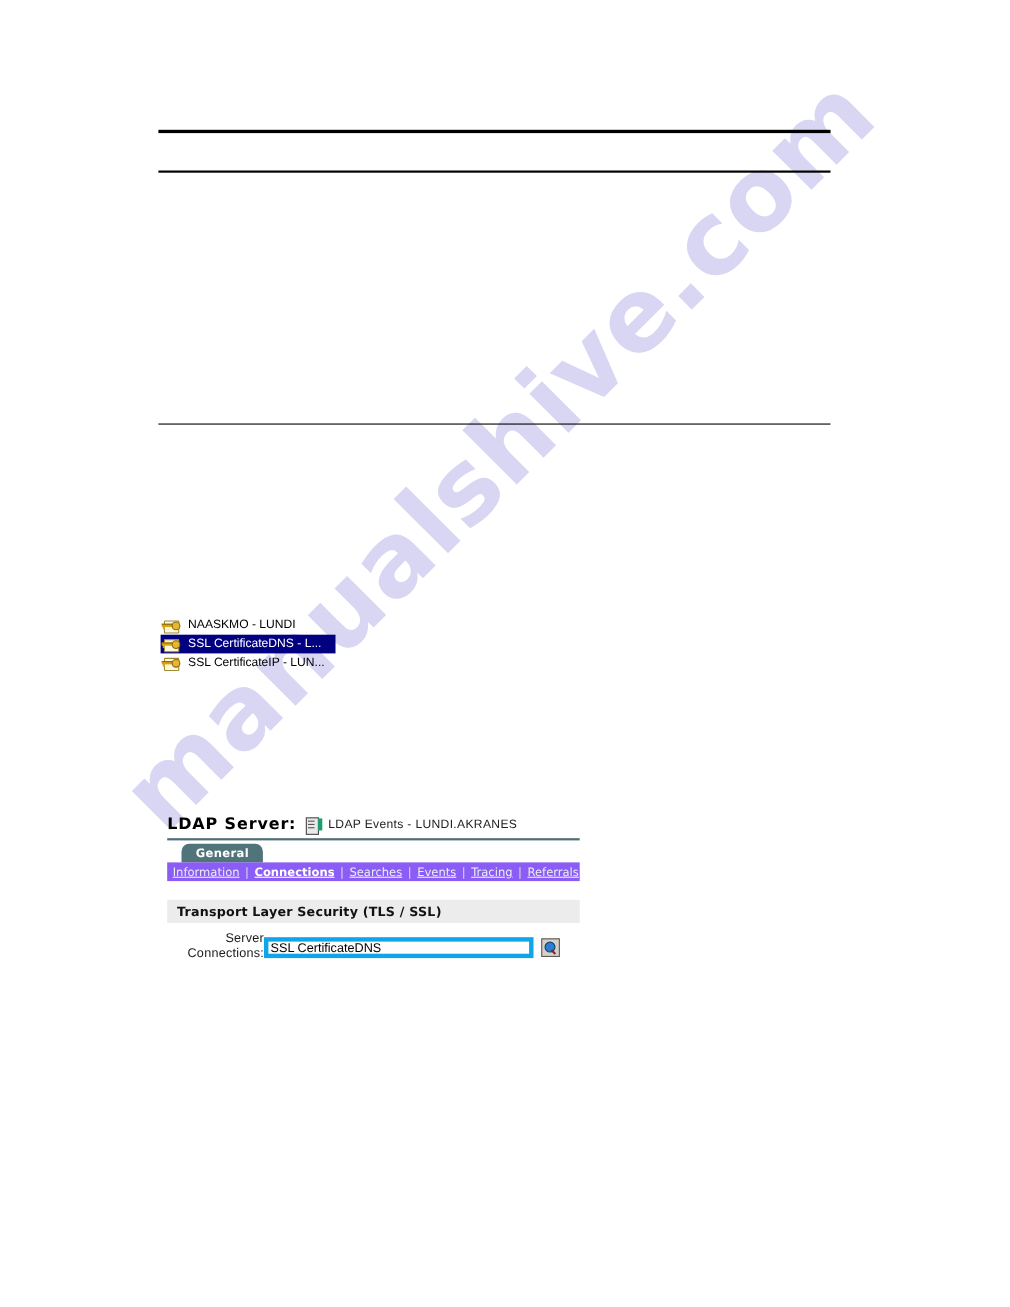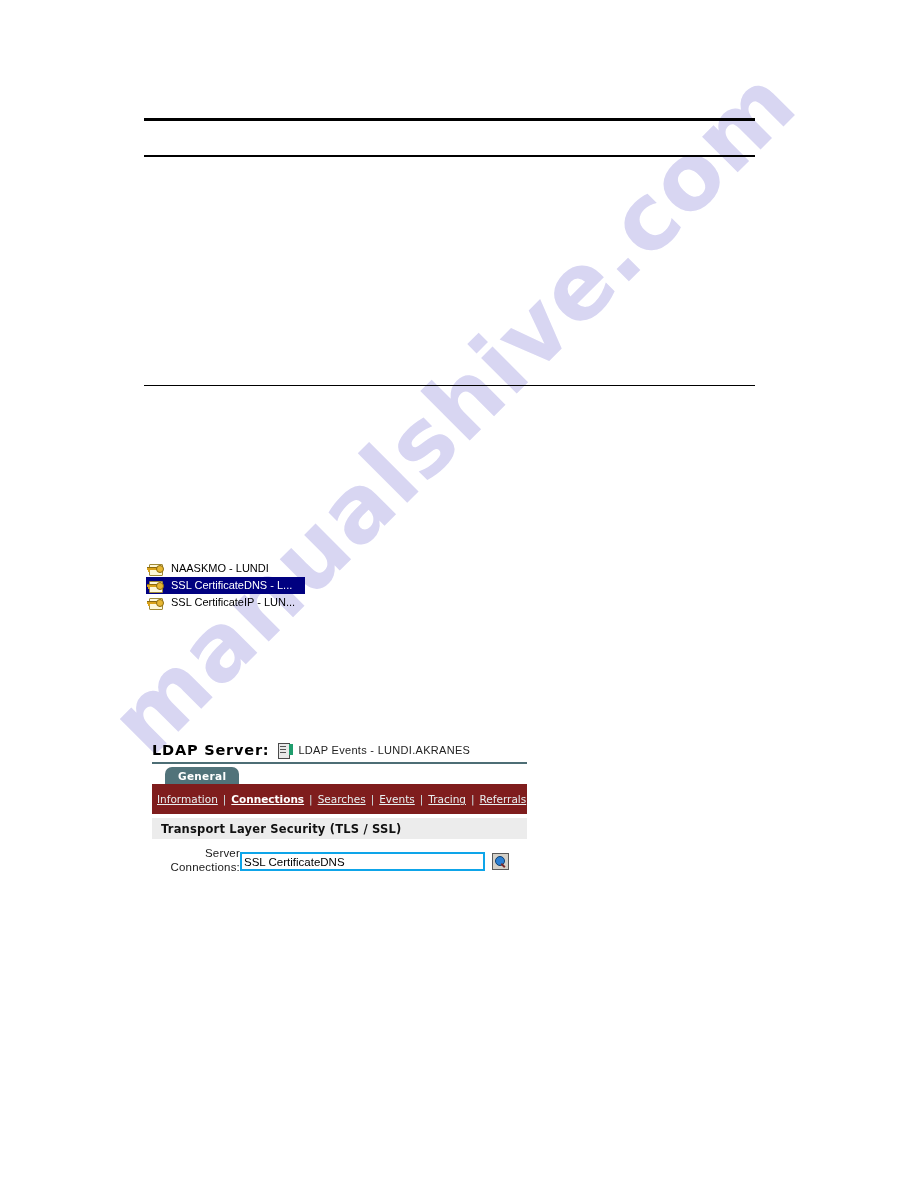--- a/index.html
+++ b/index.html
@@ -215,22 +215,22 @@
     letter-spacing: 0.3px;
     border-radius: 7px 7px 0 0;
     line-height: 16px;
     box-sizing: border-box;
   }
   #tab-strip {
     position: absolute;
     left: 0;
     top: 17px;
     width: 375px;
-    height: 30px;
-    background: #7f1d1d;
+    height: 17px;
+    background: #8b5cf6;
     display: flex;
     align-items: center;
     padding-left: 4px;
     box-sizing: border-box;
   }
   .subtab {
     font-family: "DejaVu Sans", sans-serif;
     font-size: 10.5px;
     color: #e8f0f1;
     text-decoration: underline;
@@ -282,21 +282,21 @@
     line-height: 14px;
     width: 82px;
     flex: 0 0 82px;
     letter-spacing: 0.2px;
     text-align: right;
   }
   #cert-input {
     width: 245px;
     height: 19px;
     box-sizing: border-box;
-    border: 2px solid #0ea5e9;
+    border: 4px solid #0ea5e9;
     background: #ffffff;
     font-family: "Liberation Sans", sans-serif;
     font-size: 11.5px;
     color: #000000;
     padding: 0 2px;
     margin-top: 6px;
     outline: none;
   }
   #browse-button {
     width: 17px;

